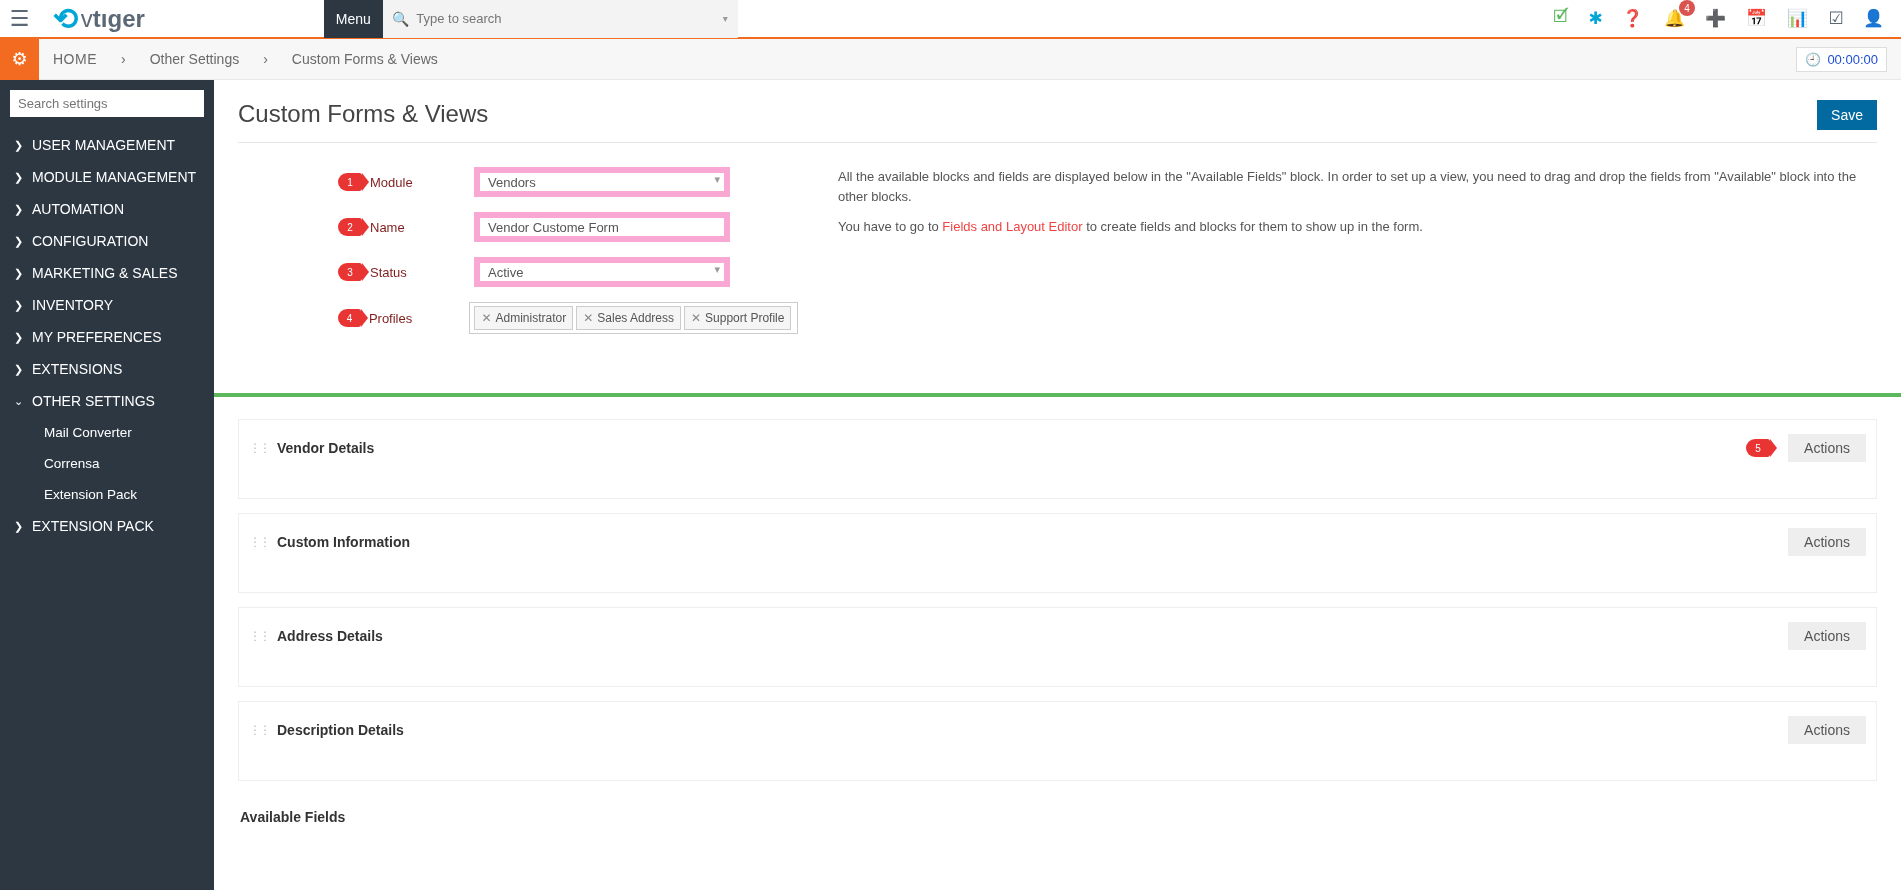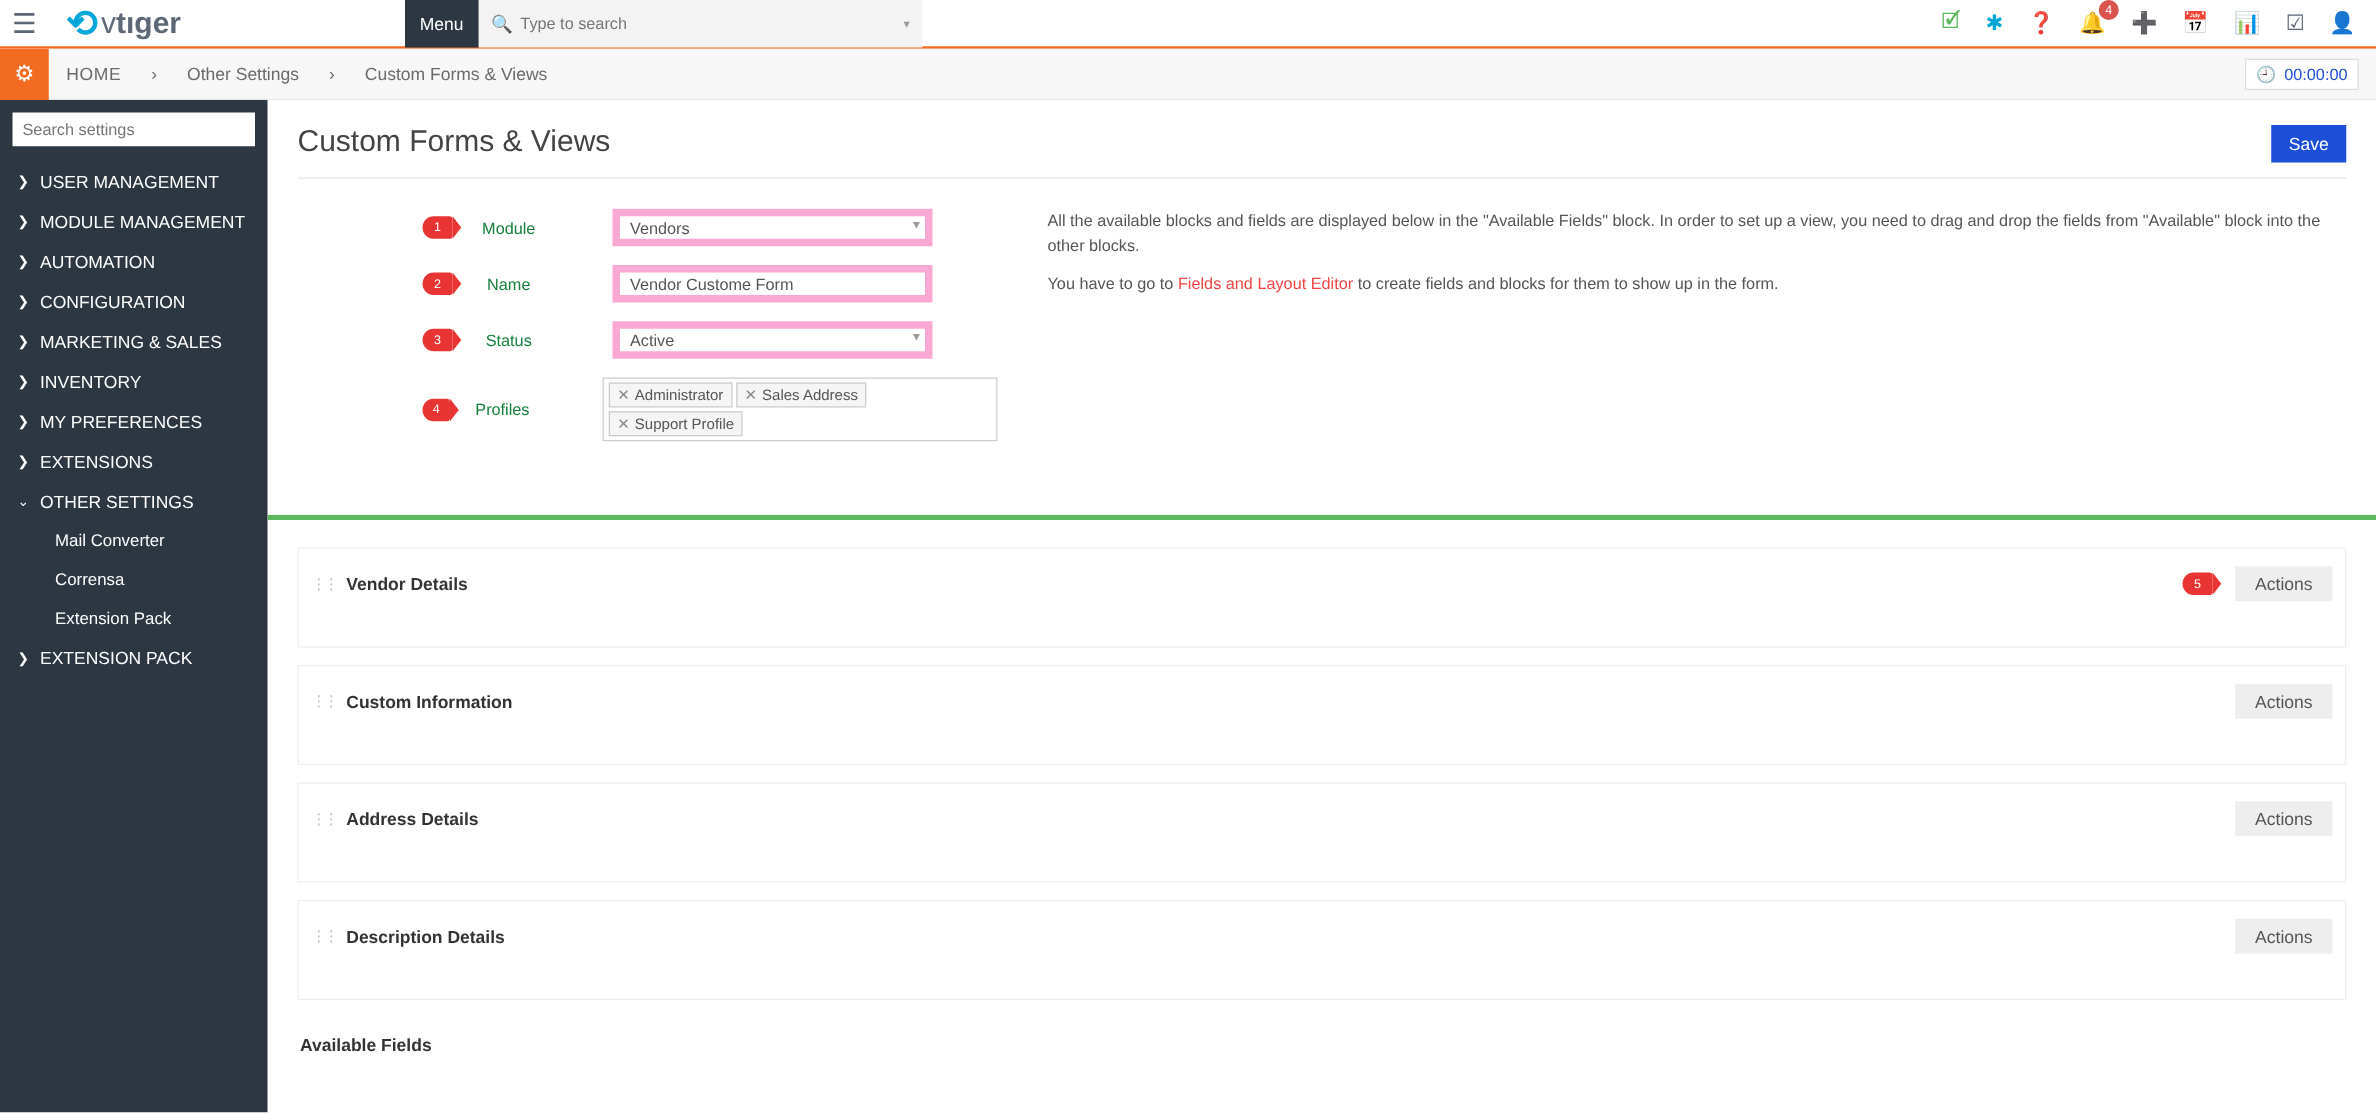--- a/index.html
+++ b/index.html
@@ -34,33 +34,33 @@
 
 
 .layout { display:flex; min-height:calc(100vh - 82px); }
 .sidebar { width:214px; background:#2c3742; color:#fff; padding:10px; flex-shrink:0; }
 .sidebar input { width:100%; padding:6px 8px; border:none; font-size:13px; margin-bottom:12px; outline:none; }
 .nav-item { display:flex; align-items:center; gap:8px; padding:8px 4px; font-size:14px; cursor:pointer; color:#fff; }
 .nav-item .chev { font-size:11px; width:10px; }
 .sub-item { padding:8px 4px 8px 34px; font-size:13.5px; color:#fff; cursor:pointer; }
 
 .main { flex:1; padding:20px 24px 0 24px; overflow:auto; position:relative; }
-.save-btn { float:right; background:#1d4ed8; color:#fff; border:none; padding:7px 14px; font-size:14px; cursor:pointer; }
+.save-btn { float:right; background:#0369a1; color:#fff; border:none; padding:7px 14px; font-size:14px; cursor:pointer; }
 .page-title { font-size:24px; font-weight:500; color:#444; margin-bottom:14px; }
 .title-hr { border:none; border-bottom:1px solid #e6e6e6; margin-bottom:24px; }
 
 .form-row-wrap { display:flex; gap:40px; margin-bottom:44px; }
 .form-left { width:560px; }
 .form-right { flex:1; font-size:13px; color:#555; line-height:20px; }
 .form-right a { color:#ef4444; text-decoration:none; }
 
 .fr { display:flex; align-items:center; margin-bottom:15px; }
 .callout { width:24px; height:18px; background:#e93434; color:#fff; font-size:10px; display:flex; align-items:center; justify-content:center; border-radius:10px 3px 3px 10px; position:relative; margin-right:8px; margin-left:100px; }
 .callout::after { content:""; position:absolute; right:-7px; top:0; border-top:9px solid transparent; border-bottom:9px solid transparent; border-left:7px solid #e93434; }
-.fr label { width:74px; text-align:center; margin-right:46px; font-size:13px; color:#15803d; }
+.fr label { width:74px; text-align:left; margin-right:30px; font-size:13px; color:#7f1d1d; }
 .sel,.txt { height:30px; border:6px solid #f9a8d4; padding:0 8px; font-size:13px; background:#fff; color:#555; }
 .sel { width:256px; appearance:none; position:relative; }
 .sel-wrap { position:relative; display:inline-block; }
 .sel-wrap::after { content:"▾"; position:absolute; right:10px; top:6px; color:#999; font-size:11px; }
 .txt { width:256px; }
 .tag-box { min-height:32px; border:1px solid #ccc; padding:3px 4px; display:flex; gap:3px; flex-wrap:wrap; width:344px; }
 .tag { border:1px solid #ccc; background:#f5f5f5; padding:2px 6px; font-size:12px; display:flex; align-items:center; gap:4px; color:#555; }
 .tag .x { cursor:pointer; font-size:12px; color:#888; }
 
 .green-sep { height:4px; background:#5cb85c; margin:0 -24px 22px -24px; }

